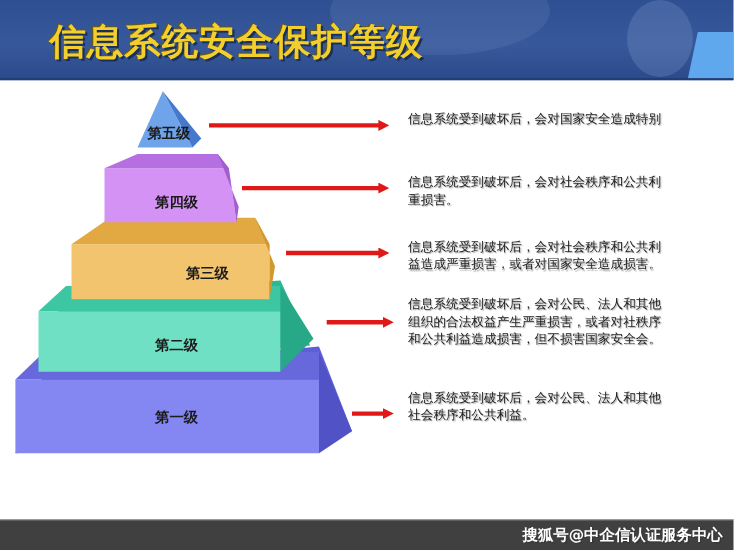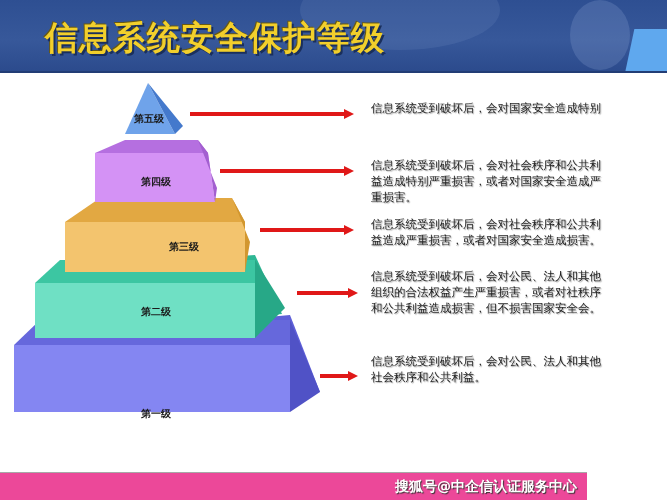--- a/index.html
+++ b/index.html
@@ -6,24 +6,24 @@
   body { width:667px; height:500px; position:relative; overflow:hidden; background:#ffffff; font-family:"DejaVu Sans", sans-serif; }
   .header { position:absolute; left:0; top:0; width:667px; height:73px;
     background:linear-gradient(180deg,#2e4f92 0%,#37589a 55%,#2b4a8c 100%); overflow:hidden; }
   .header .glow1 { position:absolute; left:300px; top:-30px; width:200px; height:80px; border-radius:50%; background:rgba(120,150,200,0.18); }
   .header .glow2 { position:absolute; left:570px; top:0px; width:60px; height:70px; border-radius:50%; background:rgba(140,165,210,0.25); }
   .header .wedge { position:absolute; left:625px; top:29px; width:60px; height:44px; background:#5fa8ee; transform:skewX(-12deg); transform-origin:bottom left; }
   .header .underline { position:absolute; left:0; bottom:0; width:667px; height:2px; background:#223d75; }
   .title { position:absolute; left:45px; top:16px; font-size:33px; font-weight:bold; color:#f2cf2c; letter-spacing:1px;
     text-shadow:2px 2px 0 #1a2f5c, -1px -1px 0 #6a5a10; font-family:Liberation Serif, serif; }
   svg.pyr { position:absolute; left:0; top:0; }
-  .lvl-label { position:absolute; font-size:10px; font-weight:bold; color:#1b1b1b; font-family:"DejaVu Sans", sans-serif; }
+  .lvl-label { position:absolute; font-size:13px; font-weight:bold; color:#1b1b1b; font-family:"DejaVu Sans", sans-serif; }
   .desc { position:absolute; left:371px; font-size:11.5px; line-height:16px; color:#222; width:290px; font-family:"DejaVu Serif", serif;
     text-shadow:1px 1px 1px #aaa; }
-  .footer { position:absolute; left:0; top:472px; width:587px; height:28px; background:#ec4899; border-top:1px solid #a8a8a8; }
+  .footer { position:absolute; left:0; top:472px; width:667px; height:28px; background:#404040; border-top:1px solid #a8a8a8; }
   .footer-text { position:absolute; right:10px; top:5px; font-size:14px; font-weight:bold; color:#ffffff; text-shadow:1px 1px 1px #333; font-family:"DejaVu Sans", sans-serif; }
 </style>
 </head>
 <body>
 
 <div class="header">
   <div class="glow1"></div>
   <div class="glow2"></div>
   <div class="wedge"></div>
   <div class="underline"></div>
@@ -72,28 +72,27 @@
   <line x1="220" y1="171" x2="346" y2="171" stroke="#e01818" stroke-width="4" marker-end="url(#ah)"></line>
   <line x1="260" y1="230" x2="346" y2="230" stroke="#e01818" stroke-width="4" marker-end="url(#ah)"></line>
   <line x1="297" y1="293" x2="350" y2="293" stroke="#e01818" stroke-width="4" marker-end="url(#ah)"></line>
   <line x1="320" y1="376" x2="350" y2="376" stroke="#e01818" stroke-width="4" marker-end="url(#ah)"></line>
 </svg>
 
 <div class="lvl-label" style="left:134px; top:112px;">第五级</div>
 <div class="lvl-label" style="left:141px; top:175px;font-family:Liberation Mono, monospace;">第四级</div>
 <div class="lvl-label" style="left:141px; top:240px;margin-left:28px;">第三级</div>
 <div class="lvl-label" style="left:141px; top:305px;text-align:center;">第二级</div>
-<div class="lvl-label" style="left:141px; top:371px;margin-top:36px;">第一级</div>
+<div class="lvl-label" style="left:141px; top:371px;">第一级</div>
 
 <div class="desc" style="top:100px;">
   <div>信息系统受到破坏后，会对国家安全造成特别</div>
 </div>
 <div class="desc" style="top:157px;">
   <div>信息系统受到破坏后，会对社会秩序和公共利</div>
-  <div>益造成特别严重损害，或者对国家安全造成严</div>
   <div>重损害。</div>
 </div>
 <div class="desc" style="top:216px;">
   <div>信息系统受到破坏后，会对社会秩序和公共利</div>
   <div>益造成严重损害，或者对国家安全造成损害。</div>
 </div>
 <div class="desc" style="top:268px;">
   <div>信息系统受到破坏后，会对公民、法人和其他</div>
   <div>组织的合法权益产生严重损害，或者对社秩序</div>
   <div>和公共利益造成损害，但不损害国家安全会。</div>

